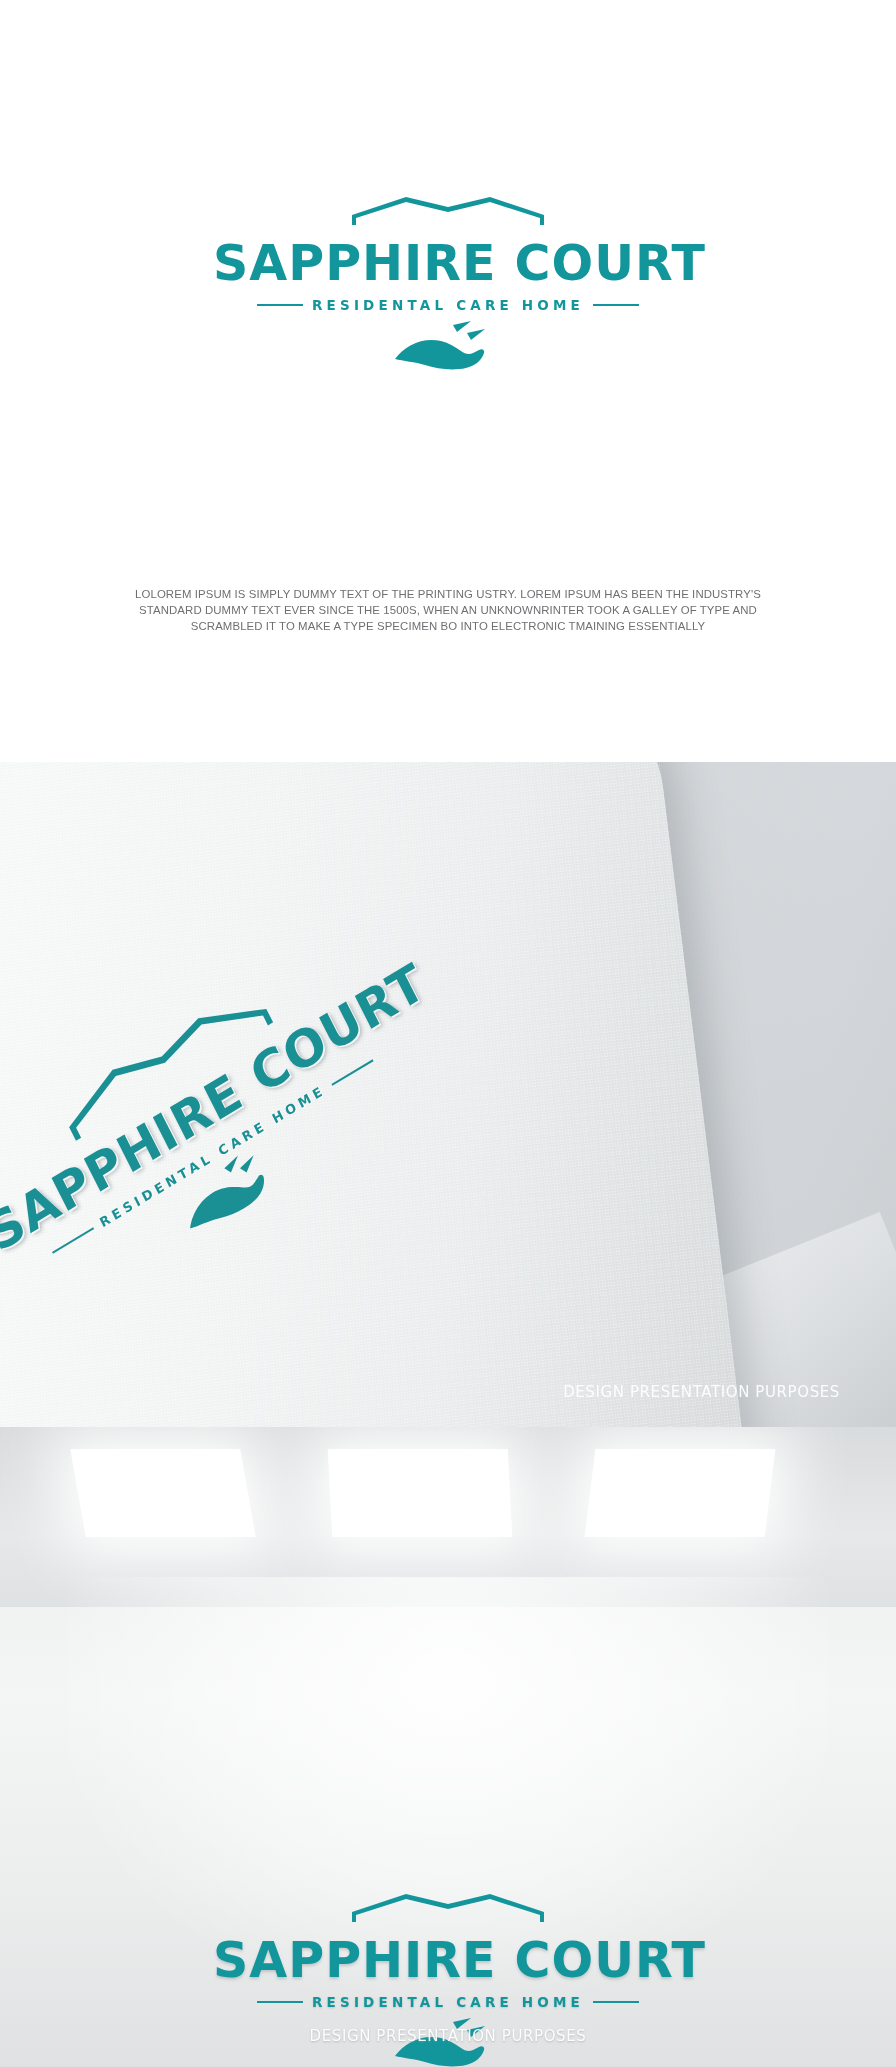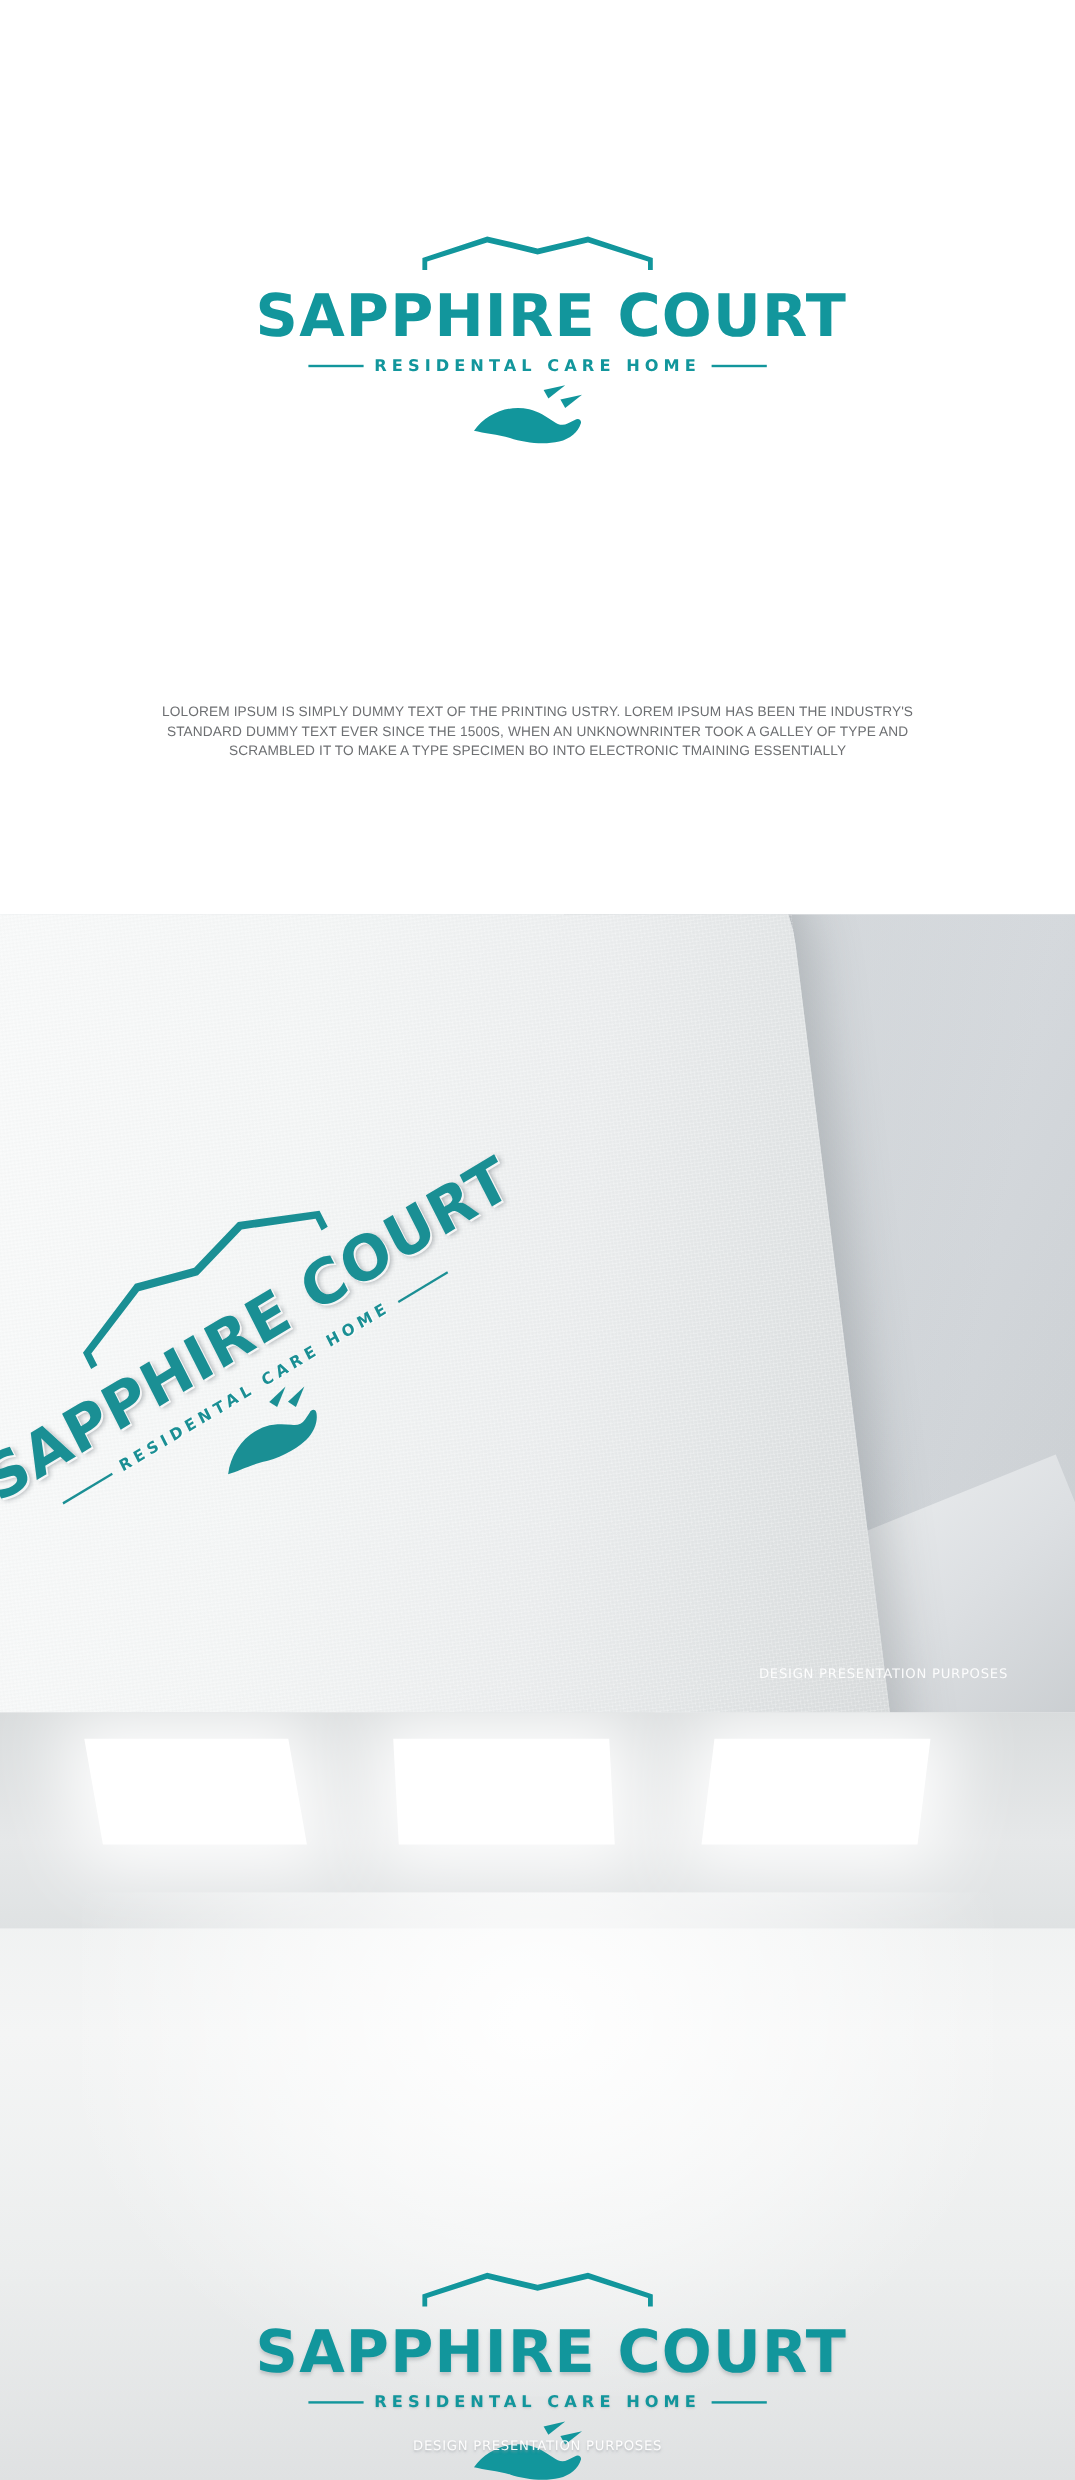--- a/index.html
+++ b/index.html
@@ -178,21 +178,21 @@
     font-family: "DejaVu Sans", sans-serif;
     font-size: 13px; font-weight: bold; letter-spacing: 4px; color: #1a8f94;
     text-shadow: 1px 1px 0 rgba(255,255,255,0.8);
     white-space: nowrap;
   }
   .mock-hand { width: 110px; height: 62px; display: block; margin: 2px auto 0 auto; }
 
   .watermark {
     position: absolute;
     font-family: "DejaVu Sans", sans-serif;
-    font-size: 11px;
+    font-size: 15px;
     letter-spacing: 0.6px;
     color: rgba(255,255,255,0.92);
   }
   .watermark-paper { right: 56px; bottom: 26px; }
 
   
   .panel-wall {
     position: absolute;
     top: 1427px; left: 0;
     width: 896px;

